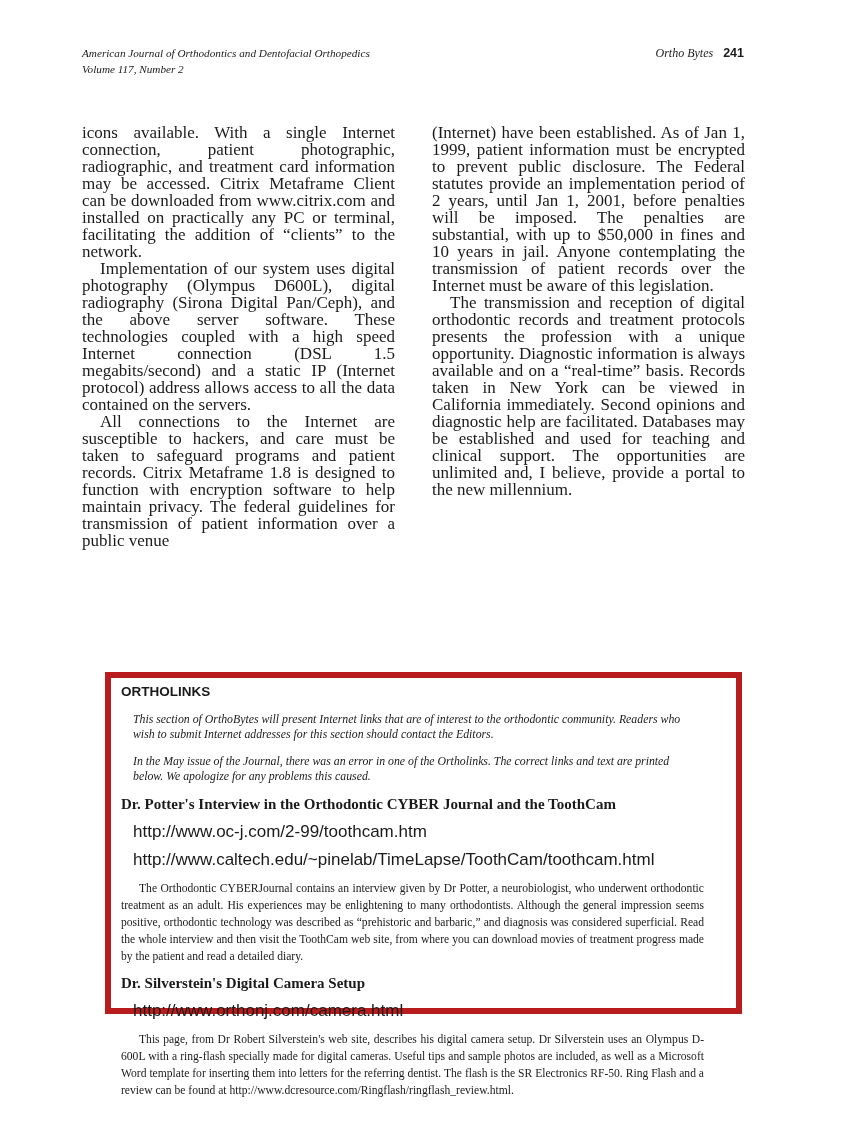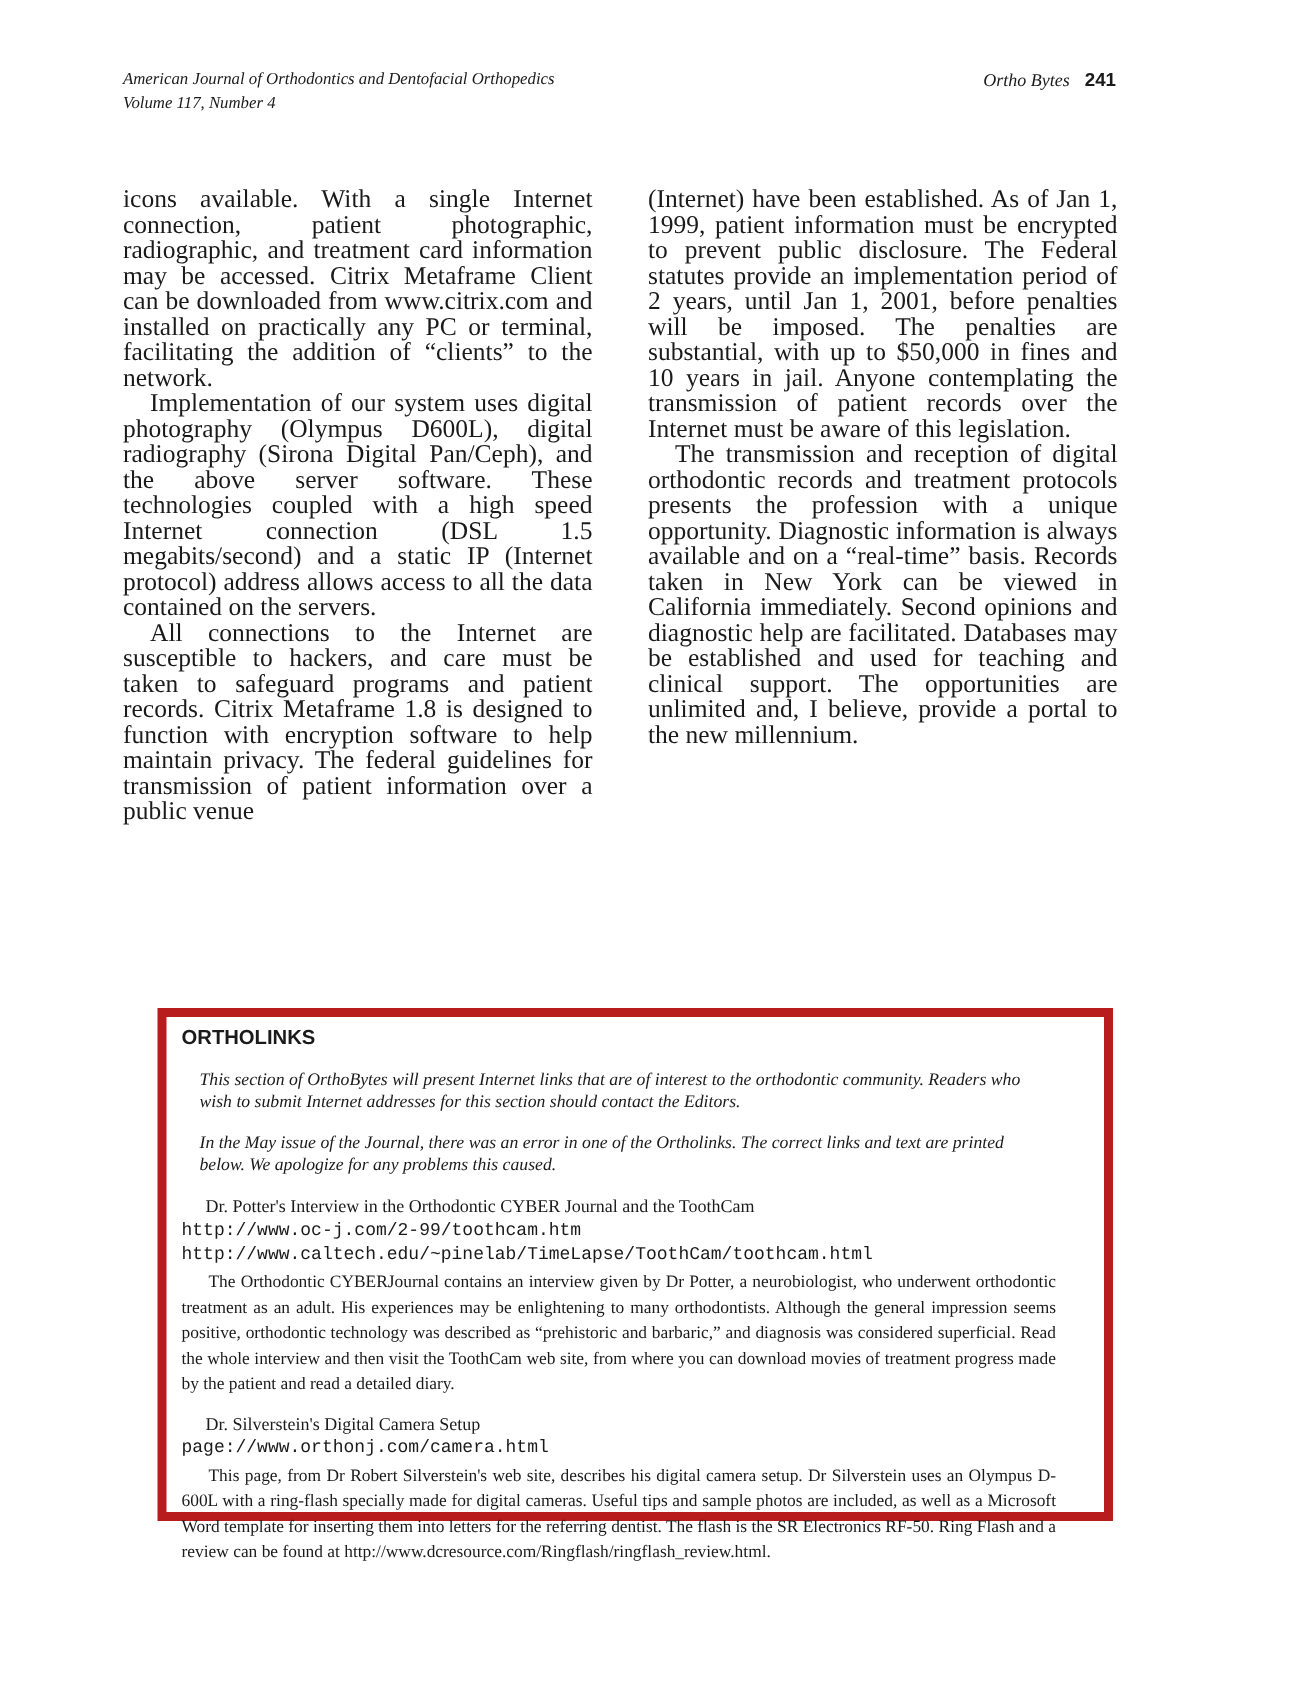--- a/index.html
+++ b/index.html
@@ -12,30 +12,30 @@
     .col { position: absolute; top: 124px; width: 313px; font-family: "Liberation Serif", serif; font-size: 17px; line-height: 17px; text-align: justify; }
     .col-left { left: 82px; }
     .col-right { left: 432px; }
     .col p { margin: 0; text-indent: 0; }
     .col p.ind { text-indent: 18px; }
 
     .ortholinks-box { position: absolute; left: 105px; top: 672px; width: 625px; height: 330px; border: 6px solid #b91c1c; box-sizing: content-box; }
     .box-inner { position: absolute; left: 10px; top: 6px; right: 32px; }
     .box-title { font-family: "Liberation Sans", sans-serif; font-weight: bold; font-size: 13.5px; line-height: 16px; margin: 0; }
     .box-intro { font-family: "Liberation Serif", serif; font-style: italic; font-size: 11.8px; line-height: 15px; margin: 12px; }
-    .entry-title { font-family: "Liberation Serif", serif; font-weight: normal; font-size: 12px; line-height: 16px; margin: 10px 0 0 16px; }
-    .entry-url { font-family: Liberation Mono, monospace; font-size: 12px; line-height: 16px; margin: 0; }
+    .entry-title { font-family: "Liberation Serif", serif; font-weight: bold; font-size: 15px; line-height: 16px; margin: 10px 0 0 0; }
+    .entry-url { font-family: Liberation Sans, sans-serif; font-size: 17px; line-height: 16px; margin: 12px; }
     .entry-body { font-family: "Liberation Serif", serif; font-size: 11.6px; line-height: 17px; text-align: justify; text-indent: 18px; margin: 2px 0 0 0; }
   </style>
 </head>
 <body>
 
 <div class="running-head-left">
   <div>American Journal of Orthodontics and Dentofacial Orthopedics</div>
-  <div>Volume 117, Number 4</div>
+  <div>Volume 117, Number 2</div>
 </div>
 <div class="running-head-right">
   <span>Ortho Bytes</span><span class="page-num">241</span>
 </div>
 
 <div class="col col-left">
   <p>icons available. With a single Internet connection, patient photographic, radiographic, and treatment card information may be accessed. Citrix Metaframe Client can be downloaded from www.citrix.com and installed on practically any PC or terminal, facilitating the addition of “clients” to the network.</p>
   <p class="ind">Implementation of our system uses digital photography (Olympus D600L), digital radiography (Sirona Digital Pan/Ceph), and the above server software. These technologies coupled with a high speed Internet connection (DSL 1.5 megabits/second) and a static IP (Internet protocol) address allows access to all the data contained on the servers.</p>
   <p class="ind">All connections to the Internet are susceptible to hackers, and care must be taken to safeguard programs and patient records. Citrix Metaframe 1.8 is designed to function with encryption software to help maintain privacy. The federal guidelines for transmission of patient information over a public venue</p>
 </div>
@@ -53,17 +53,17 @@
 
     <div>
       <p class="entry-title">Dr. Potter's Interview in the Orthodontic CYBER Journal and the ToothCam</p>
       <p class="entry-url">http://www.oc-j.com/2-99/toothcam.htm</p>
       <p class="entry-url">http://www.caltech.edu/~pinelab/TimeLapse/ToothCam/toothcam.html</p>
       <p class="entry-body">The Orthodontic CYBERJournal contains an interview given by Dr Potter, a neurobiologist, who underwent orthodontic treatment as an adult. His experiences may be enlightening to many orthodontists. Although the general impression seems positive, orthodontic technology was described as “prehistoric and barbaric,” and diagnosis was considered superficial. Read the whole interview and then visit the ToothCam web site, from where you can download movies of treatment progress made by the patient and read a detailed diary.</p>
     </div>
 
     <div>
       <p class="entry-title">Dr. Silverstein's Digital Camera Setup</p>
-      <p class="entry-url">page://www.orthonj.com/camera.html</p>
+      <p class="entry-url">http://www.orthonj.com/camera.html</p>
       <p class="entry-body">This page, from Dr Robert Silverstein's web site, describes his digital camera setup. Dr Silverstein uses an Olympus D-600L with a ring-flash specially made for digital cameras. Useful tips and sample photos are included, as well as a Microsoft Word template for inserting them into letters for the referring dentist. The flash is the SR Electronics RF-50. Ring Flash and a review can be found at http://www.dcresource.com/Ringflash/ringflash_review.html.</p>
     </div>
   </div>
 </div>
 
 </body></html>

